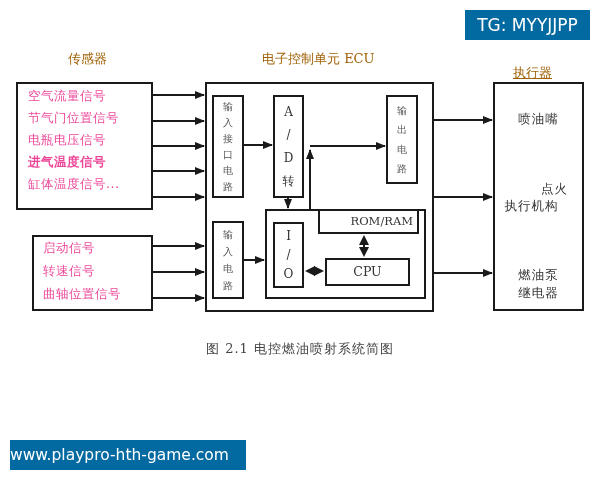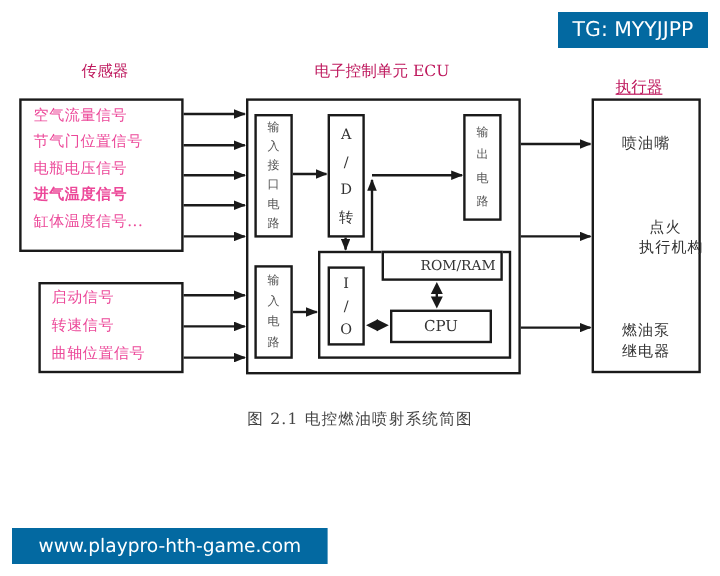--- a/index.html
+++ b/index.html
@@ -1,33 +1,33 @@
 <!DOCTYPE html>
 <html><head>
 <meta charset="utf-8">
 <style>
   html, body { margin: 0; padding: 0; background: #ffffff; }
   body { width: 600px; height: 480px; position: relative; overflow: hidden;
          font-family: "DejaVu Serif", "Liberation Serif", serif; color: #222; }
   .abs { position: absolute; }
   .box { position: absolute; border: 2px solid #1a1a1a; box-sizing: border-box; background: #fff; }
-  .hdr { position: absolute; font-size: 13px; color: #be185d; white-space: nowrap; }
+  .hdr { position: absolute; font-size: 13px; color: #a16207; white-space: nowrap; }
   .line { position: absolute; font-size: 12.5px; color: #ec4899; white-space: nowrap; letter-spacing: 0.5px; }
   .vtext { position: absolute; display: flex; flex-direction: column; align-items: center; justify-content: space-around;
            font-size: 10px; color: #555; }
   .vtext span { display: block; line-height: 1; }
   .center-label { position: absolute; text-align: center; font-size: 12.5px; color: #333; line-height: 17px; letter-spacing: 1px; }
   .watermark { position: absolute; background: #0369a1; color: #fff; font-family: "DejaVu Sans", "Liberation Sans", sans-serif; }
   svg.arrows { position: absolute; left: 0; top: 0; }
 </style>
 </head>
 <body>
 
 <div class="watermark" style="left:465px; top:10px; width:125px; height:30px; font-size:17px; line-height:30px; text-align:center;">TG: MYYJJPP</div>
-<div class="watermark" style="left:10px; top:440px; width:263px; height:30px; font-size:15.5px; line-height:30px; text-align:center;">www.playpro-hth-game.com</div>
+<div class="watermark" style="left:10px; top:440px; width:236px; height:30px; font-size:15.5px; line-height:30px; text-align:left;">www.playpro-hth-game.com</div>
 
 <div class="hdr" style="left:68px; top:50px;">传感器</div>
 <div class="hdr" style="left:262px; top:50px;">电子控制单元 ECU</div>
 <div class="hdr" style="left:513px; top:64px;text-decoration:underline;">执行器</div>
 
 <div class="box" style="left:16px; top:82px; width:137px; height:128px;"></div>
 <div class="line" style="left:28px; top:88px;">空气流量信号</div>
 <div class="line" style="left:28px; top:110px;">节气门位置信号</div>
 <div class="line" style="left:28px; top:132px;">电瓶电压信号</div>
 <div class="line" style="left:28px; top:154px;font-weight:bold;">进气温度信号</div>
@@ -85,21 +85,21 @@
 
 <div class="box" style="left:318px; top:209px; width:101px; height:25px;"></div>
 <div class="abs" style="left:318px; top:214px; width:95px; text-align:right; font-size:11.5px; color:#333;">ROM/RAM</div>
 
 <div class="box" style="left:325px; top:258px; width:85px; height:28px;"></div>
 <div class="abs" style="left:325px; top:264px; width:85px; text-align:center; font-size:12.5px; color:#333;">CPU</div>
 
 <div class="box" style="left:493px; top:82px; width:91px; height:229px;"></div>
 <div class="center-label" style="left:493px; top:110px; width:91px;">喷油嘴</div>
 <div class="center-label" style="left:509px; top:180px; width:91px;">点火</div>
-<div class="center-label" style="left:493px; top:197px; width:77px;padding-left:28px;">执行机构</div>
+<div class="center-label" style="left:493px; top:197px; width:77px;">执行机构</div>
 <div class="center-label" style="left:493px; top:266px; width:91px;">燃油泵</div>
 <div class="center-label" style="left:493px; top:284px; width:91px;">继电器</div>
 
 <svg class="arrows" width="600" height="480">
   <defs>
     <marker id="ah" markerWidth="10" markerHeight="8" refX="9" refY="4" orient="auto" markerUnits="userSpaceOnUse">
       <path d="M0,0 L10,4 L0,8 Z" fill="#1a1a1a"></path>
     </marker>
     <marker id="ahs" markerWidth="8" markerHeight="8" refX="4" refY="4" orient="auto" markerUnits="userSpaceOnUse">
       <path d="M0,0 L8,4 L0,8 Z" fill="#1a1a1a"></path>

